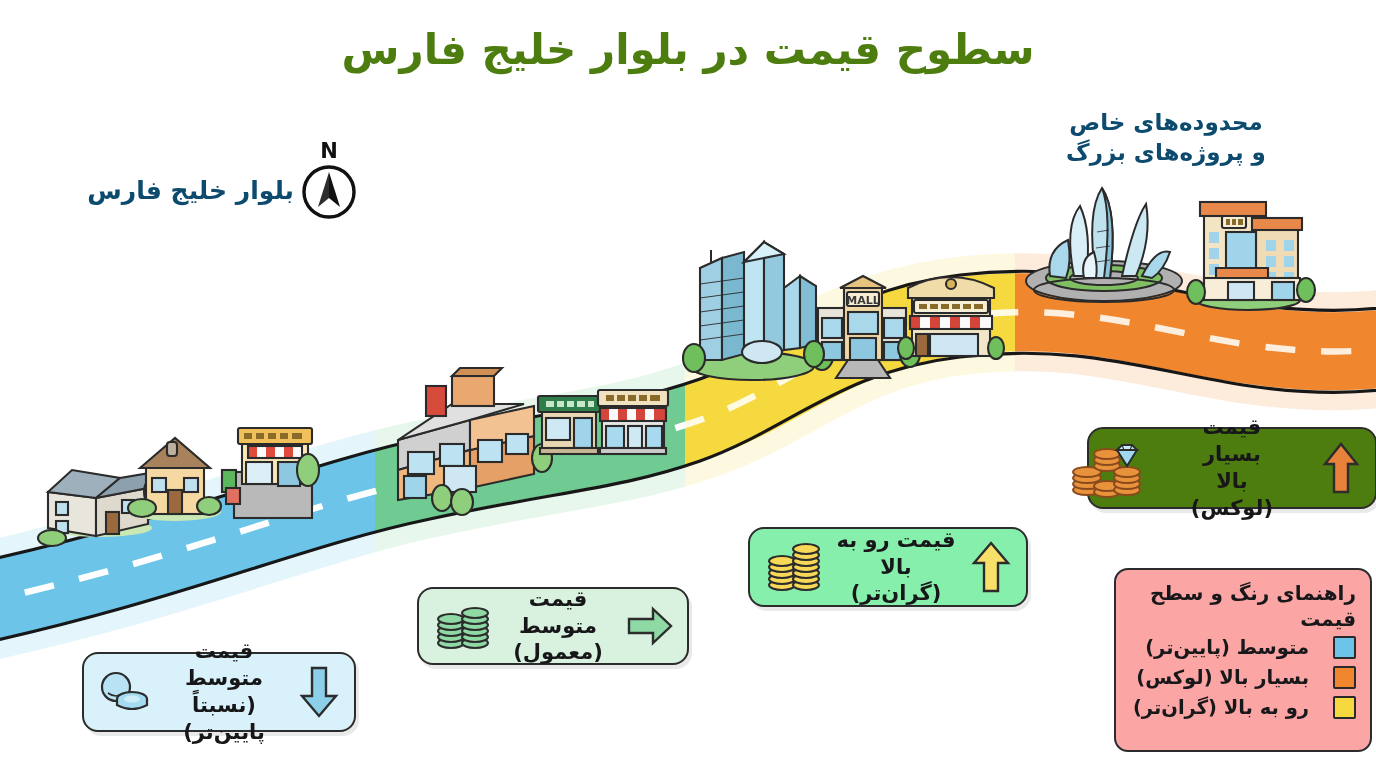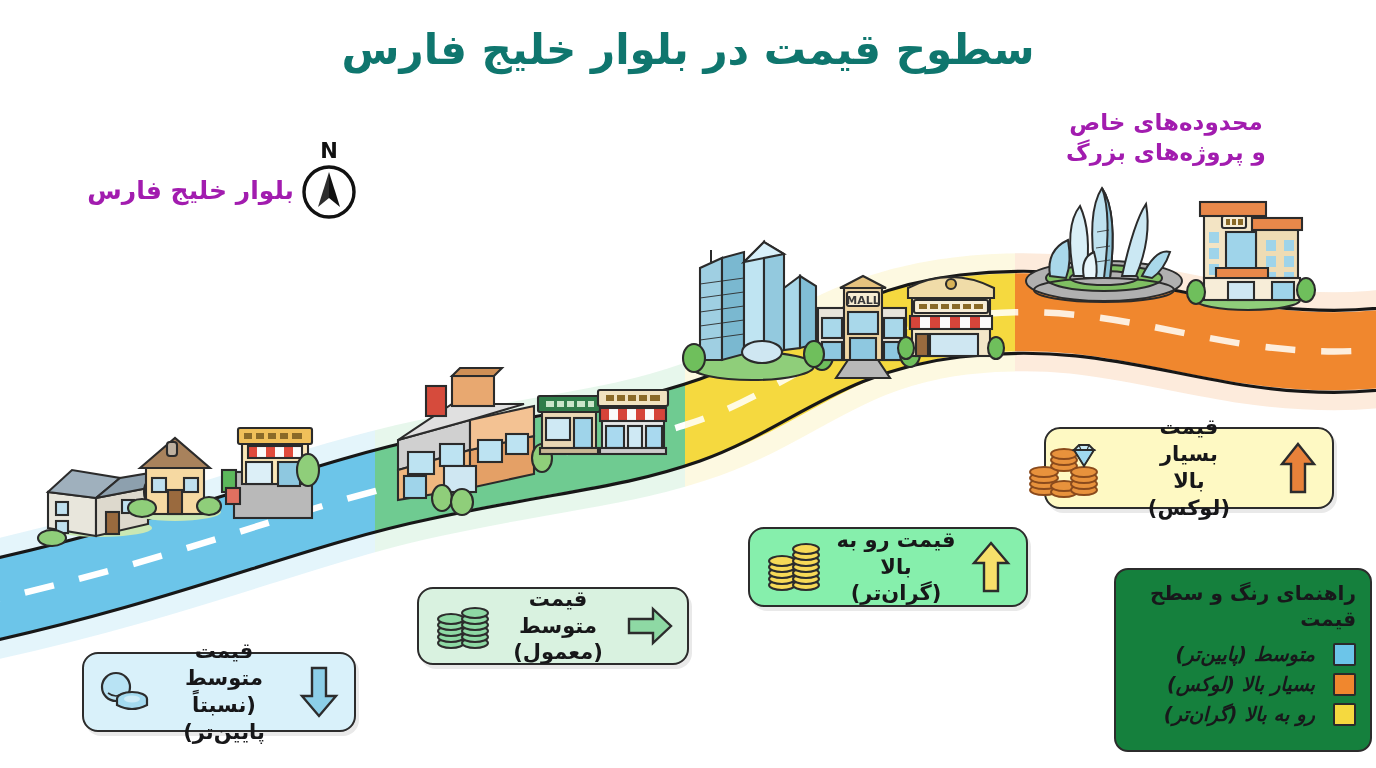--- a/index.html
+++ b/index.html
@@ -24,34 +24,34 @@
 
   
   #page-title {
     position: absolute;
     top: 26px; left: 0; width: 1376px;
     text-align: center;
     direction: rtl;
     font-family: "DejaVu Sans", sans-serif;
     font-size: 42px;
     font-weight: bold;
-    color: #0f766e;
+    color: #4d7c0f;
     letter-spacing: 0px;
     line-height: 1.15;
   }
 
   
   .area-label {
     position: absolute;
     direction: rtl;
     text-align: center;
     font-family: "DejaVu Sans", sans-serif;
     font-size: 23px;
     font-weight: bold;
-    color: #a21caf;
+    color: #0c4a6e;
     line-height: 1.32;
     white-space: pre-line;
   }
   #label-boulevard { top: 174px; left: 84px; width: 210px; text-align: right; font-size: 25px; }
   #label-residential { top: 355px; left: 96px; width: 220px; }
   #label-shopping { top: 266px; left: 440px; width: 172px; }
   #label-luxury { top: 172px; left: 718px; width: 244px; }
   #label-special { top: 107px; left: 1040px; width: 252px; }
 
   
@@ -102,50 +102,49 @@
     left: 417px; top: 587px; width: 272px; height: 78px;
     background: #d9f2e0;
     box-shadow: 3px 4px 0 rgba(40,40,40,0.10);
   }
   #callout-yellow {
     left: 748px; top: 527px; width: 280px; height: 80px;
     background: #86efac;
     box-shadow: 3px 4px 0 rgba(40,40,40,0.10);
   }
   #callout-orange {
-    left: 1044px; top: 427px; width: 290px; height: 82px;
-    background: #fef9c3;
+    left: 1087px; top: 427px; width: 290px; height: 82px;
+    background: #4d7c0f;
     box-shadow: 3px 4px 0 rgba(40,40,40,0.10);
     gap: 48px;
   }
 
   
   #legend {
     position: absolute;
     left: 1114px; top: 568px;
     width: 258px; height: 184px;
-    background: #15803d;
+    background: #fca5a5;
     border: 2.6px solid #2c2c2c;
     border-radius: 14px;
     padding: 10px 14px 16px 14px;
     direction: rtl;
   }
   #legend-title {
     font-family: "DejaVu Sans", sans-serif;
     font-size: 20px; font-weight: bold; color: #18181b;
     text-align: right;
     margin-bottom: 4px;
     line-height: 1.3;
   }
   .legend-row {
     display: flex;
-    align-items: flex-end;
-    gap: 18px;
+    align-items: flex-start;
+    gap: 24px;
     height: 30px;
-    font-style: italic;
   }
   .legend-swatch {
     flex: 0 0 auto;
     width: 23px; height: 23px;
     border: 2.2px solid #2a2a2a;
     border-radius: 2px;
   }
   .legend-label {
     font-family: "DejaVu Sans", sans-serif;
     font-size: 19.5px;

